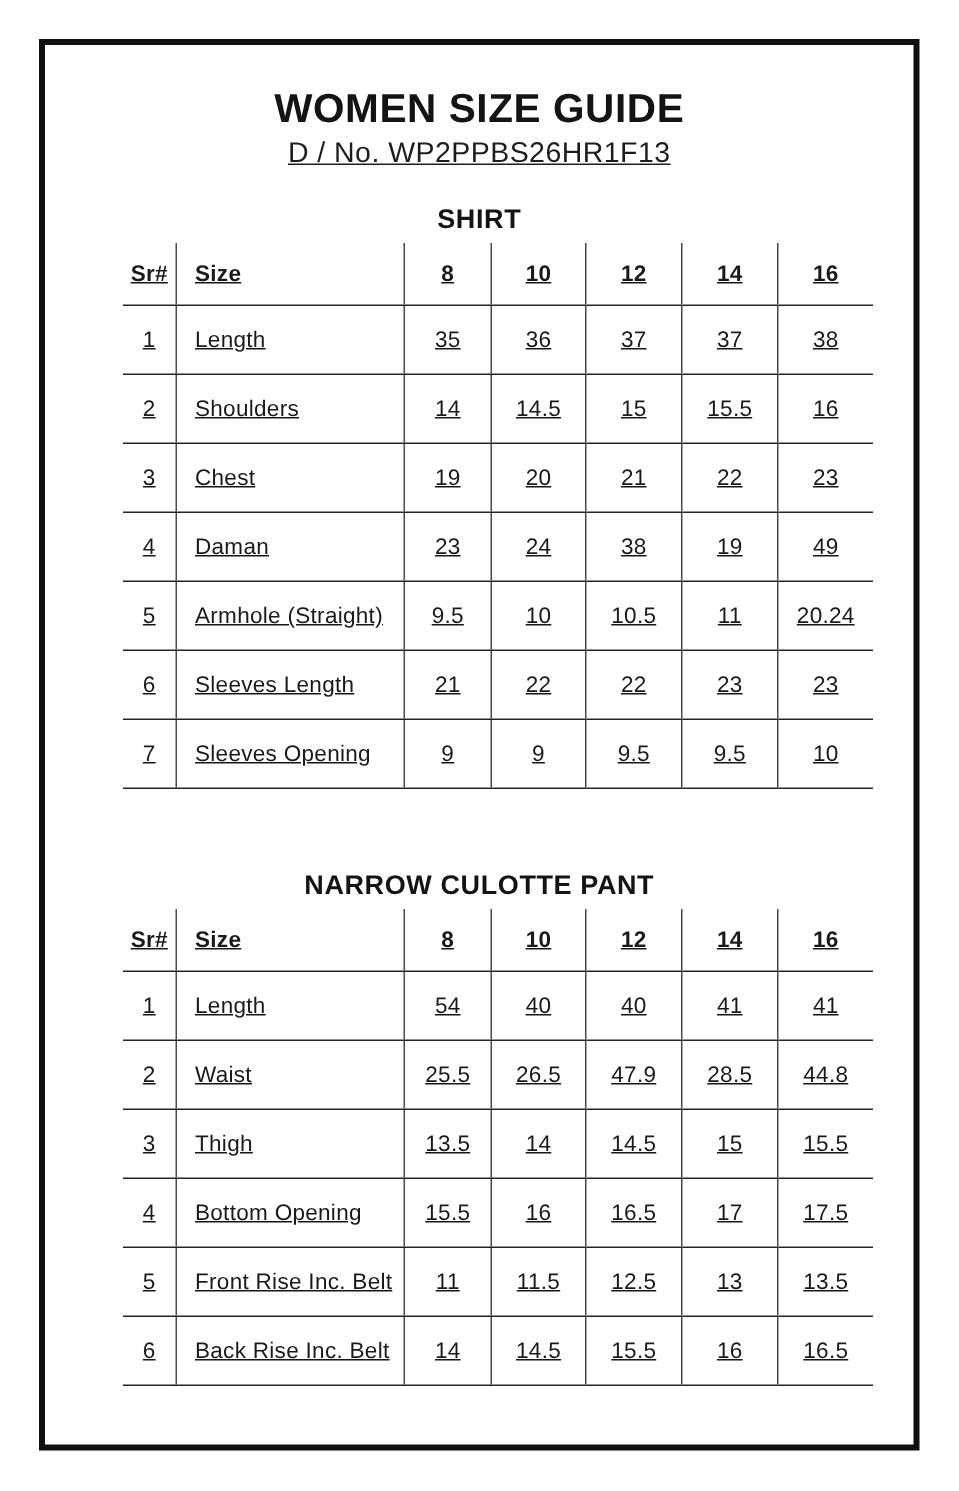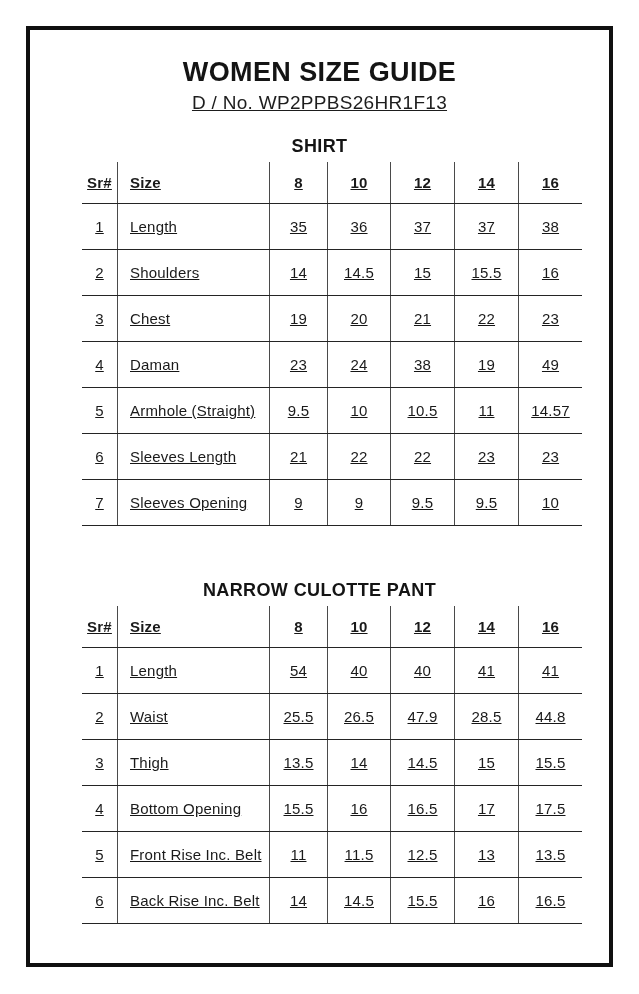--- a/index.html
+++ b/index.html
@@ -159,21 +159,21 @@
           <td class="c5">19</td>
           <td class="c6">49</td>
         </tr>
         <tr>
           <td class="c0">5</td>
           <td class="c1">Armhole (Straight)</td>
           <td class="c2">9.5</td>
           <td class="c3">10</td>
           <td class="c4">10.5</td>
           <td class="c5">11</td>
-          <td class="c6">14.57</td>
+          <td class="c6">20.24</td>
         </tr>
         <tr>
           <td class="c0">6</td>
           <td class="c1">Sleeves Length</td>
           <td class="c2">21</td>
           <td class="c3">22</td>
           <td class="c4">22</td>
           <td class="c5">23</td>
           <td class="c6">23</td>
         </tr>

